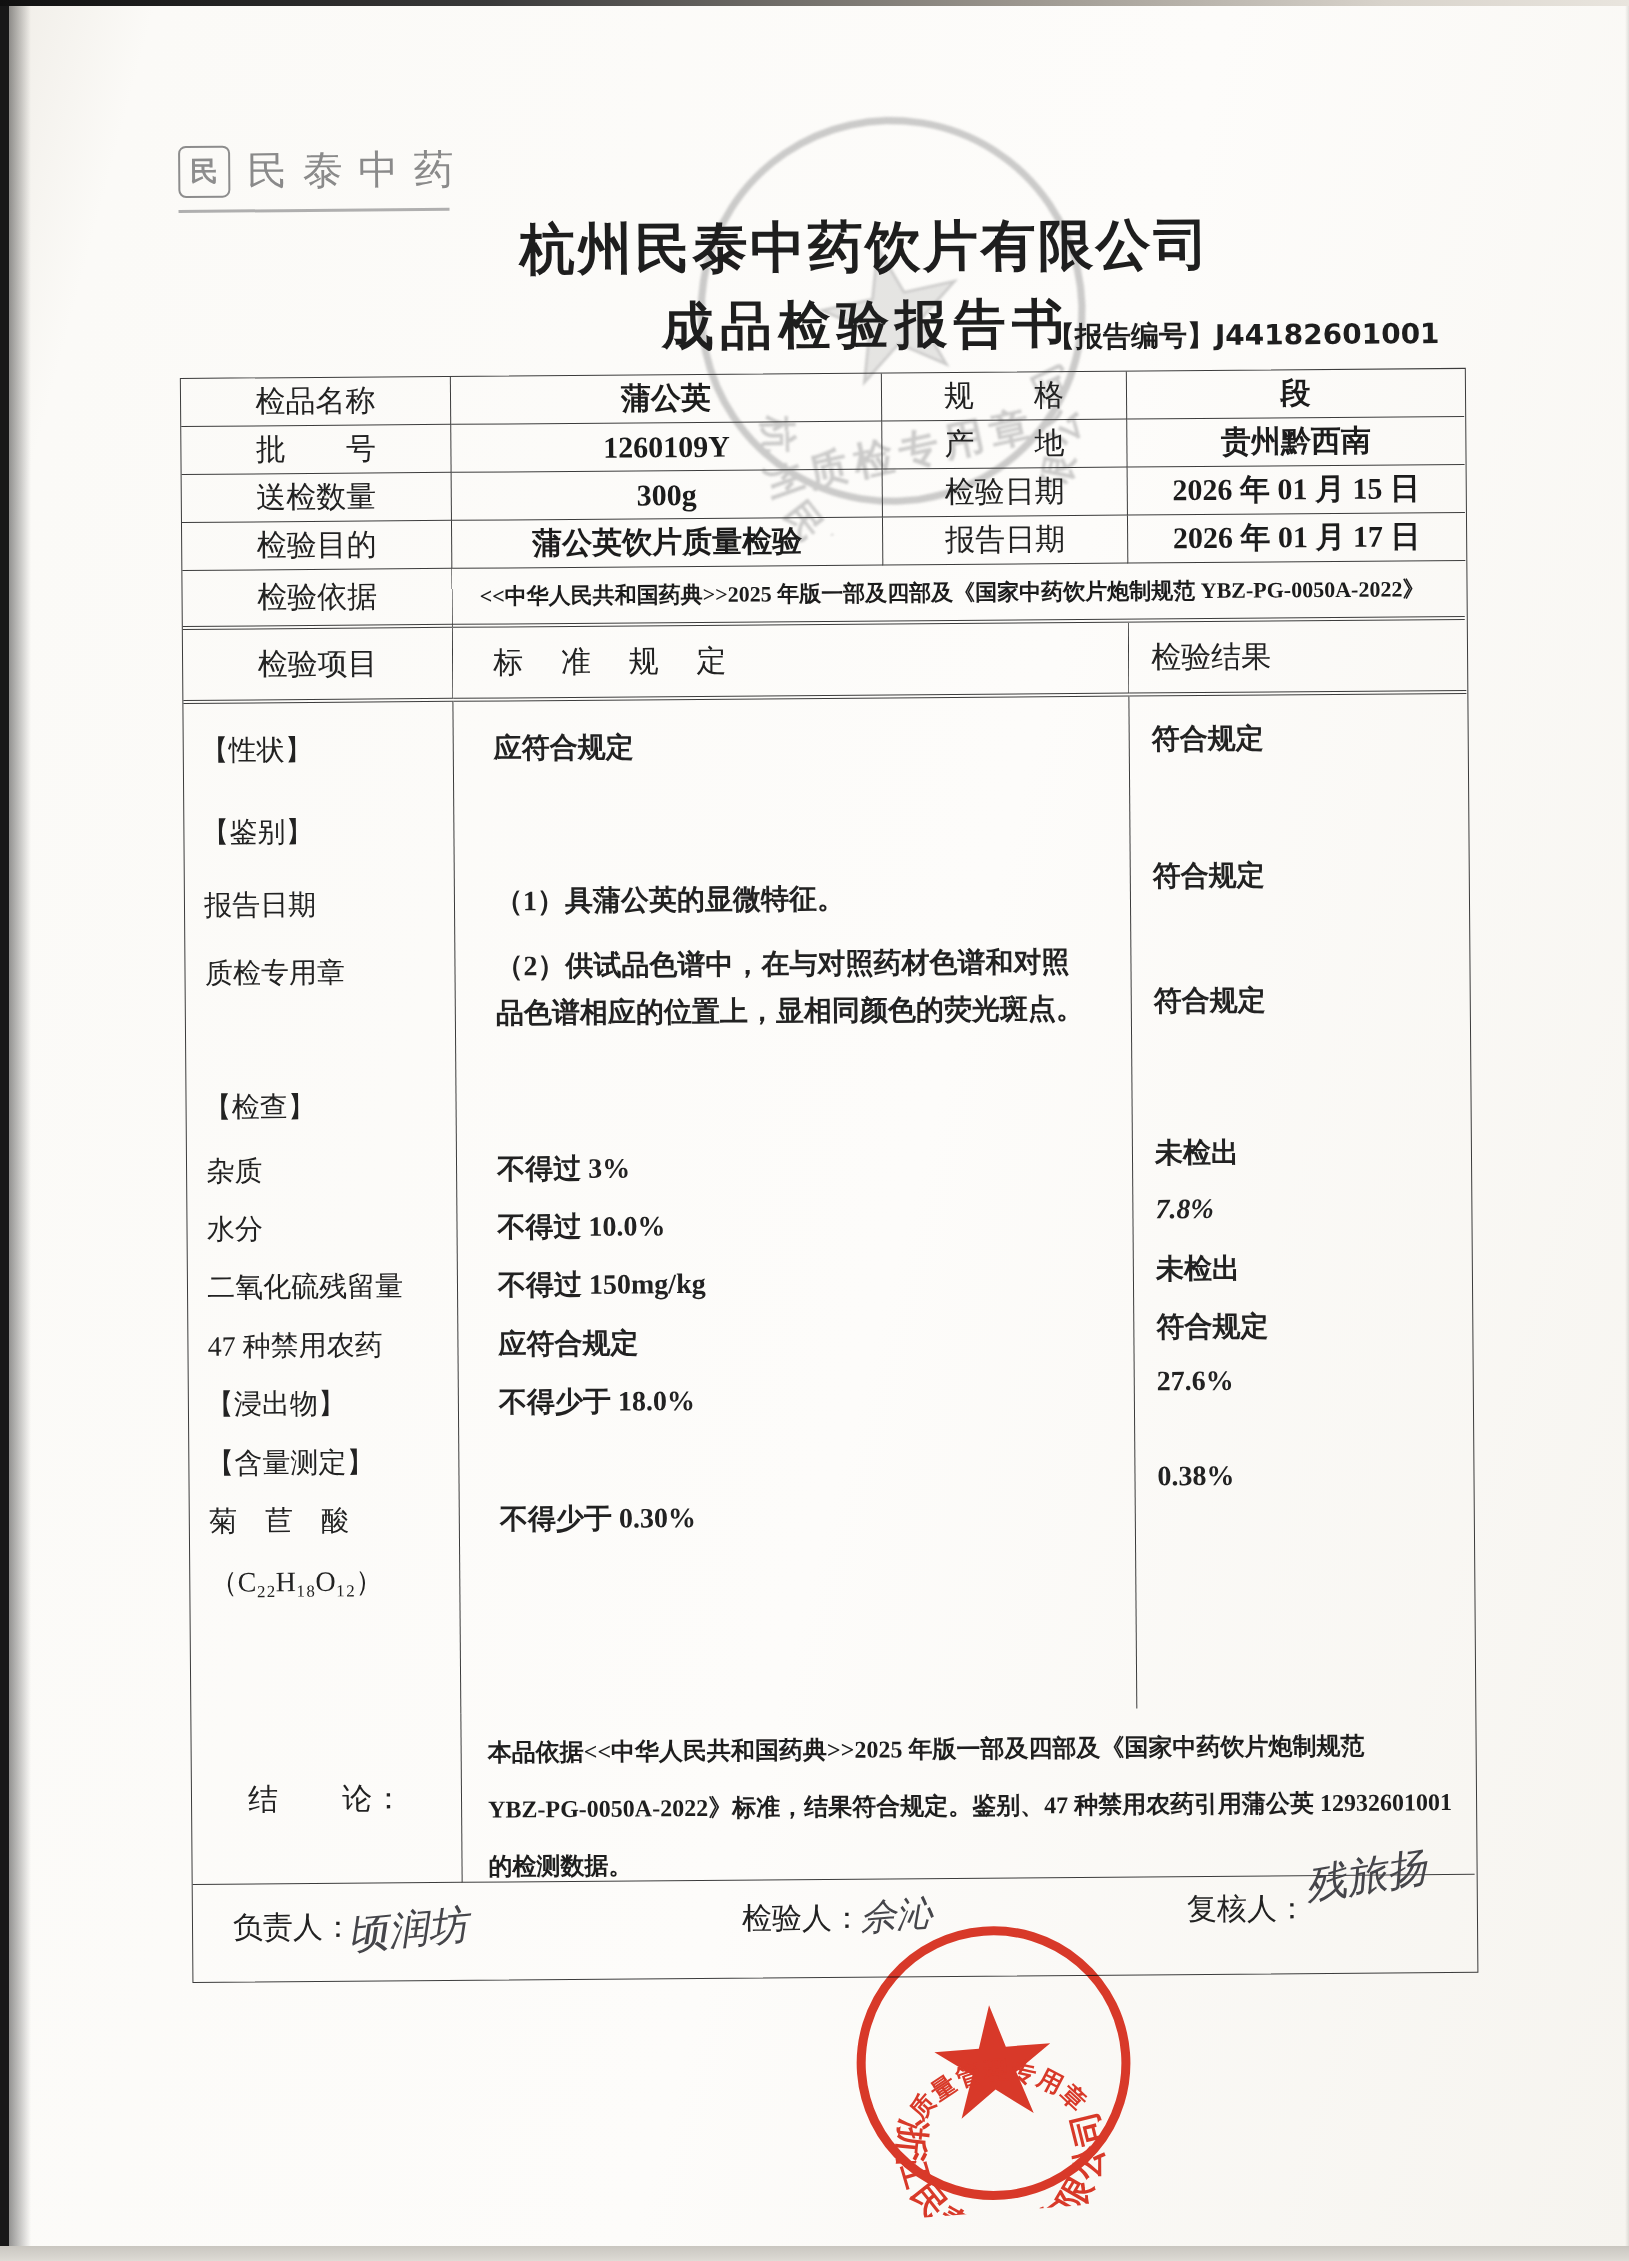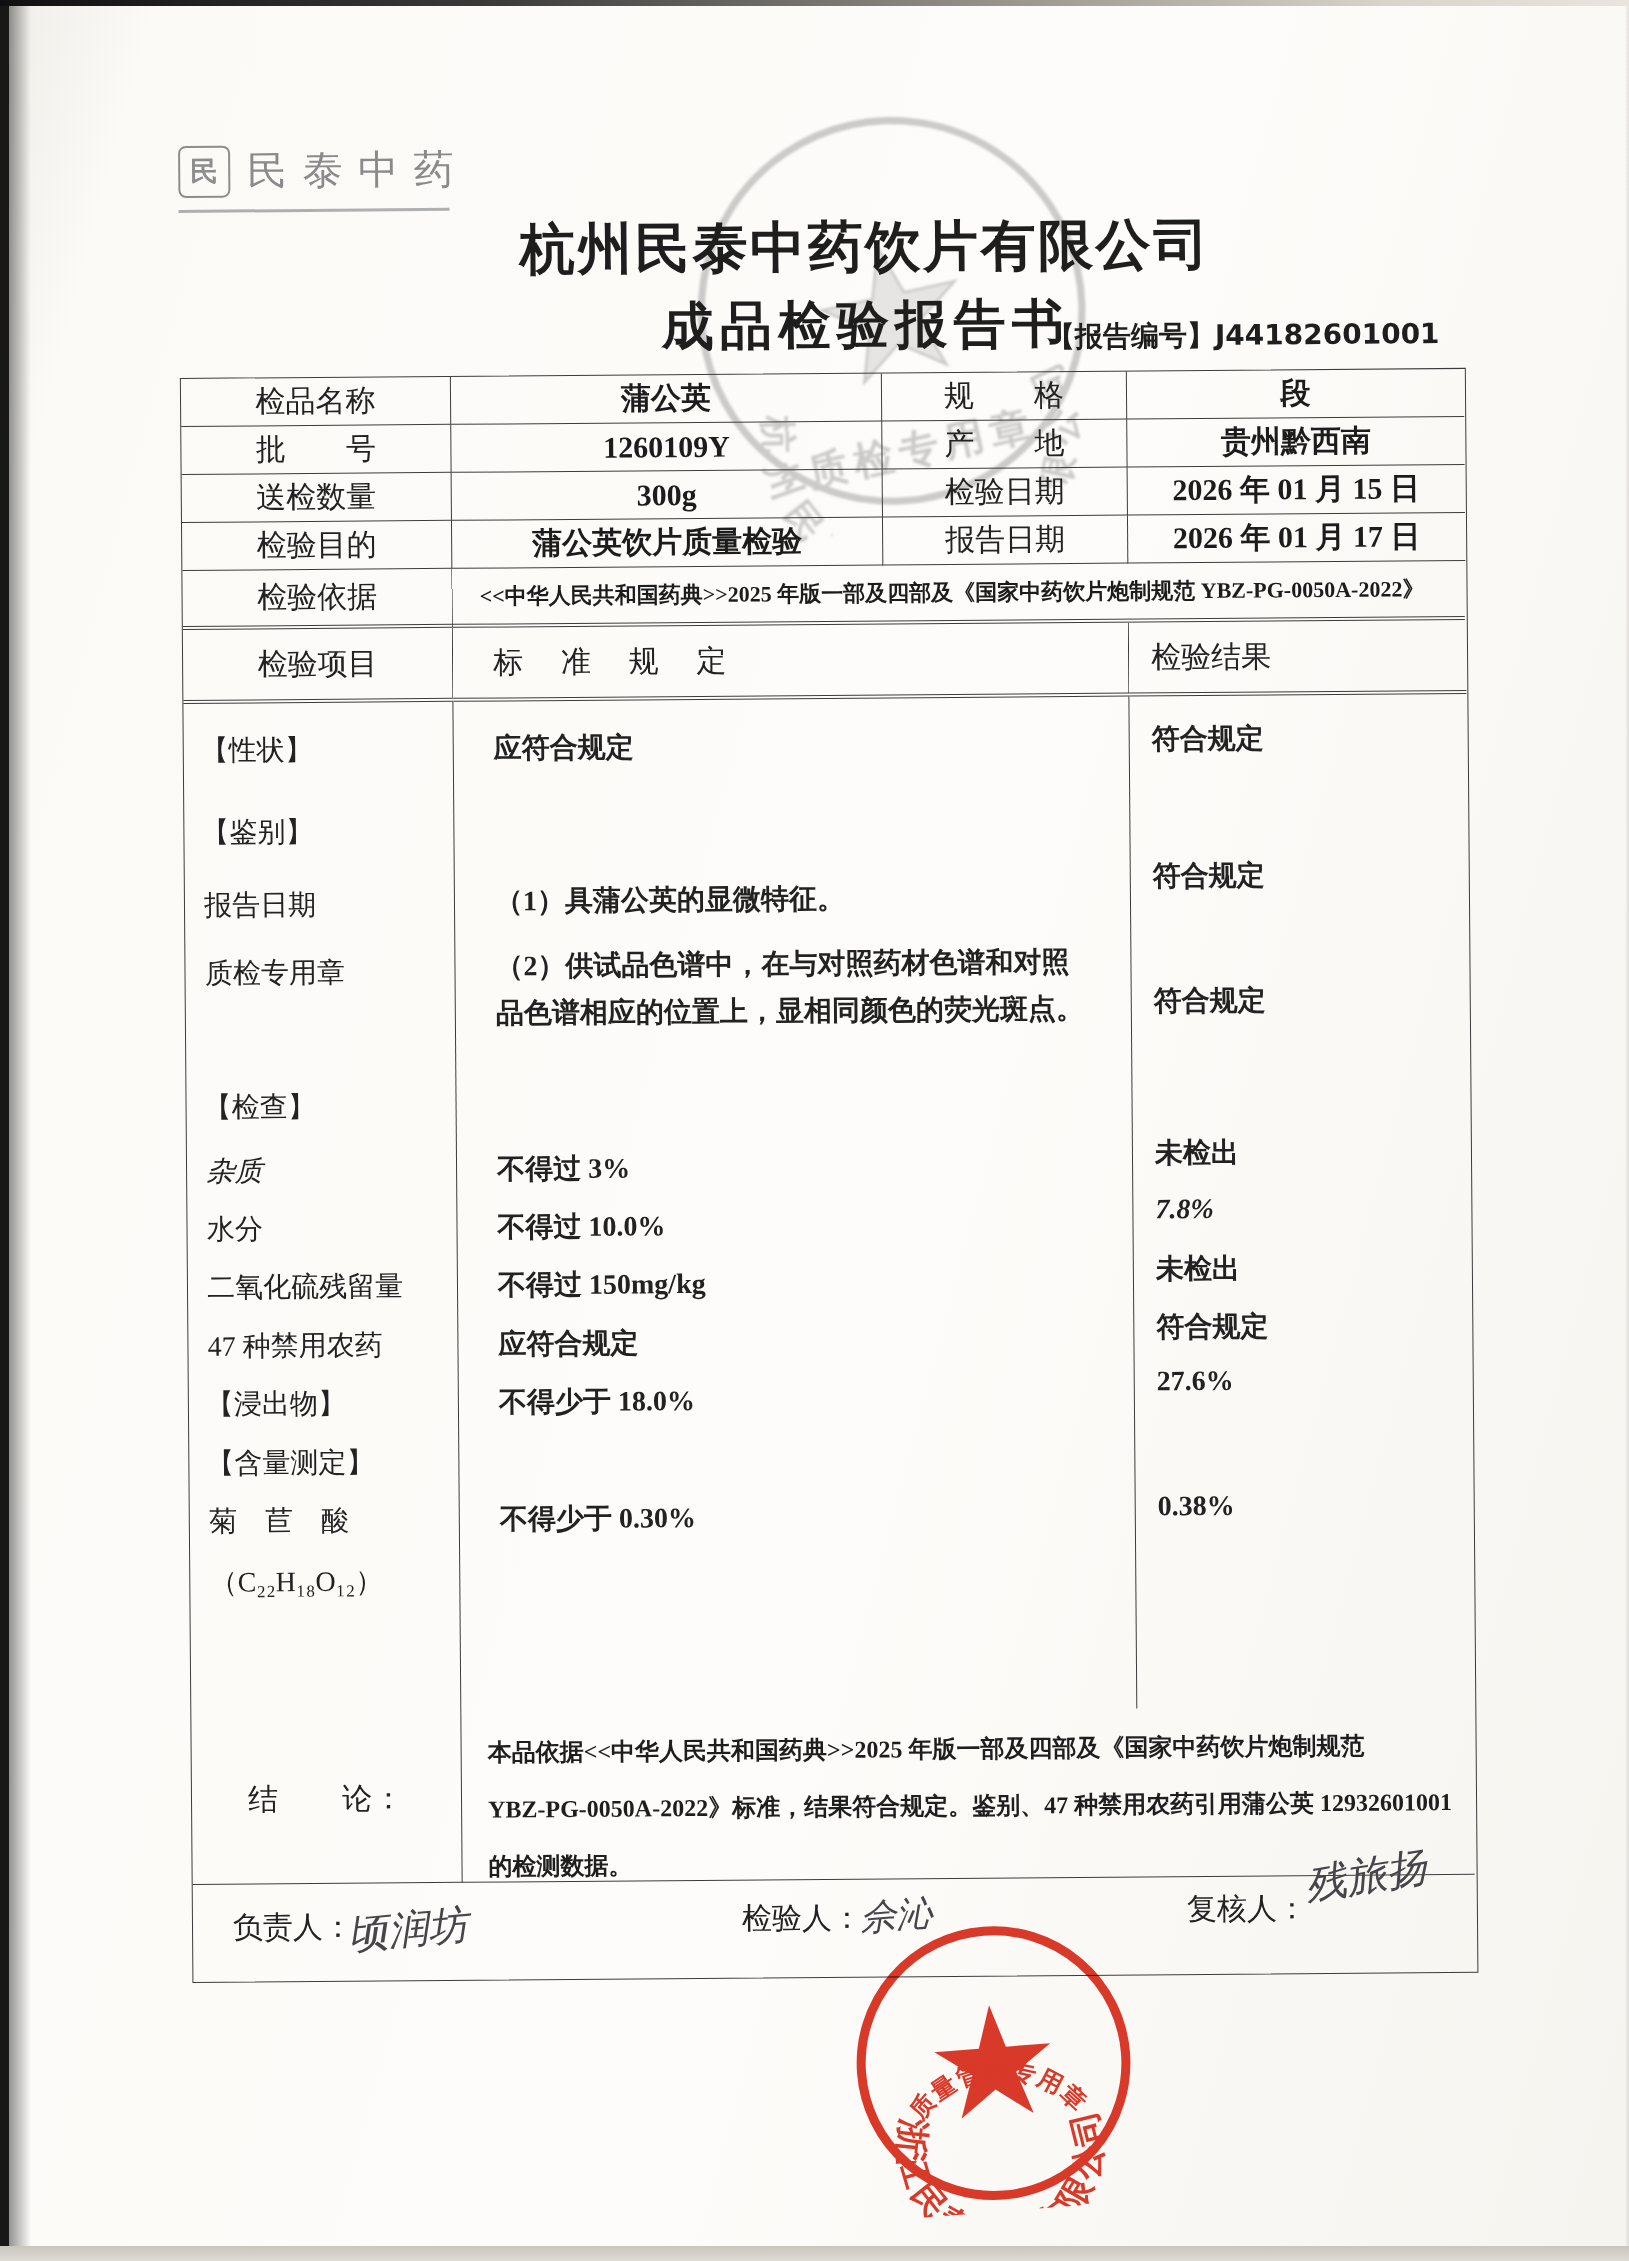--- a/index.html
+++ b/index.html
@@ -154,21 +154,21 @@
       </div>
 
       <div class="row content-row">
 
         <div class="cell bR">
           <span class="ln ln-sec" style="top:28px;">【性状】</span>
           <span class="ln ln-sec" style="top:110px;">【鉴别】</span>
           <span class="ln ln-item" style="top:183px;">报告日期</span>
           <span class="ln ln-item" style="top:251px;">质检专用章</span>
           <span class="ln ln-sec" style="top:385px;font-family:Liberation Mono, monospace;">【检查】</span>
-          <span class="ln ln-item" style="top:449px;font-style:italic;">杂质</span>
+          <span class="ln ln-item" style="top:449px;">杂质</span>
           <span class="ln ln-item" style="top:507px;">水分</span>
           <span class="ln ln-item" style="top:565px;">二氧化硫残留量</span>
           <span class="ln ln-item" style="top:624px;">47 种禁用农药</span>
           <span class="ln ln-sec" style="top:682px;">【浸出物】</span>
           <span class="ln ln-sec" style="top:741px;">【含量测定】</span>
           <span class="ln ln-item" style="top:799px;">菊　苣　酸</span>
           <span class="ln ln-item" style="top:860px;">（C₂₂H₁₈O₁₂）</span>
         </div>
 
         <div class="cell bR">
@@ -186,21 +186,21 @@
 
         <div class="cell">
           <span class="ln ln-res" style="top:24px;">符合规定</span>
           <span class="ln ln-res" style="top:161px;">符合规定</span>
           <span class="ln ln-res" style="top:286px;">符合规定</span>
           <span class="ln ln-res" style="top:438px;">未检出</span>
           <span class="ln ln-res" style="top:497px;font-style:italic;">7.8%</span>
           <span class="ln ln-res" style="top:554px;">未检出</span>
           <span class="ln ln-res" style="top:612px;">符合规定</span>
           <span class="ln ln-res" style="top:669px;">27.6%</span>
-          <span class="ln ln-res" style="top:794px;font-family:Liberation Serif, serif;">0.38%</span>
+          <span class="ln ln-res" style="top:764px;font-family:Liberation Serif, serif;">0.38%</span>
         </div>
       </div>
 
       <div class="row concl-row">
         <div class="cell lbl bR concl-label" style="border-bottom:1.3px solid #3c3c3c;">结　　论：</div>
         <div class="cell concl-text" style="border-bottom:1.3px solid #3c3c3c;">
           <span class="concl-line" style="top:23px;">本品依据&lt;&lt;中华人民共和国药典&gt;&gt;2025 年版一部及四部及《国家中药饮片炮制规范</span>
           <span class="concl-line" style="top:80px;">YBZ-PG-0050A-2022》标准，结果符合规定。鉴别、47 种禁用农药引用蒲公英 12932601001</span>
           <span class="concl-line" style="top:137px;">的检测数据。</span>
         </div>

